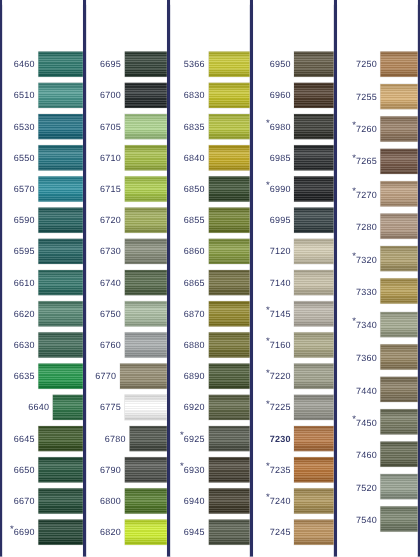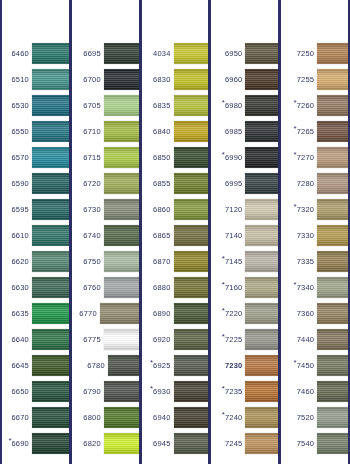--- a/index.html
+++ b/index.html
@@ -192,21 +192,21 @@
           </div>
           <div class="swatch" style="background-color: rgb(53, 97, 78);"></div>
         </div>
         <div class="swatch-row">
           <div class="code-cell" style="width: 30px;">
             <span class="code" style="color: rgb(47, 53, 102);">6635</span>
           </div>
           <div class="swatch" style="background-color: rgb(21, 145, 64);"></div>
         </div>
         <div class="swatch-row">
-          <div class="code-cell" style="width: 30px;">
+          <div class="code-cell" style="width: 42px;">
             <span class="code" style="color: rgb(47, 53, 102);">6640</span>
           </div>
           <div class="swatch" style="background-color: rgb(37, 109, 63);"></div>
         </div>
         <div class="swatch-row">
           <div class="code-cell" style="width: 30px;">
             <span class="code" style="color: rgb(47, 53, 102);">6645</span>
           </div>
           <div class="swatch" style="background-color: rgb(53, 82, 31);"></div>
         </div>
@@ -332,21 +332,21 @@
           <div class="swatch" style="background-color: rgb(203, 238, 33);"></div>
         </div>
       </div>
     </div>
     <div class="col-rule" style="background: rgb(43, 47, 99);"></div>
     <div class="column" style="flex: 1 1 0px;">
       <div class="col-body">
         <div class="col-top-cap"></div>
         <div class="swatch-row">
           <div class="code-cell" style="width: 32px;">
-            <span class="code" style="color: rgb(47, 53, 102);">4034</span>
+            <span class="code" style="color: rgb(47, 53, 102);">5366</span>
           </div>
           <div class="swatch" style="background-color: rgb(196, 196, 37);"></div>
         </div>
         <div class="swatch-row">
           <div class="code-cell" style="width: 32px;">
             <span class="code" style="color: rgb(47, 53, 102);">6830</span>
           </div>
           <div class="swatch" style="background-color: rgb(192, 189, 29);"></div>
         </div>
         <div class="swatch-row">
@@ -598,26 +598,20 @@
           <div class="swatch" style="background-color: rgb(168, 152, 99);"></div>
         </div>
         <div class="swatch-row">
           <div class="code-cell" style="width: 36px;">
             <span class="code" style="color: rgb(47, 53, 102);">7330</span>
           </div>
           <div class="swatch" style="background-color: rgb(175, 149, 71);"></div>
         </div>
         <div class="swatch-row">
           <div class="code-cell" style="width: 36px;">
-            <span class="code" style="color: rgb(47, 53, 102);">7335</span>
-          </div>
-          <div class="swatch" style="background-color: rgb(143, 122, 74);"></div>
-        </div>
-        <div class="swatch-row">
-          <div class="code-cell" style="width: 36px;">
             <span class="star" style="color: rgb(47, 53, 102);">*</span>
             <span class="code" style="color: rgb(47, 53, 102);">7340</span>
           </div>
           <div class="swatch" style="background-color: rgb(154, 160, 133);"></div>
         </div>
         <div class="swatch-row">
           <div class="code-cell" style="width: 36px;">
             <span class="code" style="color: rgb(47, 53, 102);">7360</span>
           </div>
           <div class="swatch" style="background-color: rgb(142, 124, 87);"></div>

